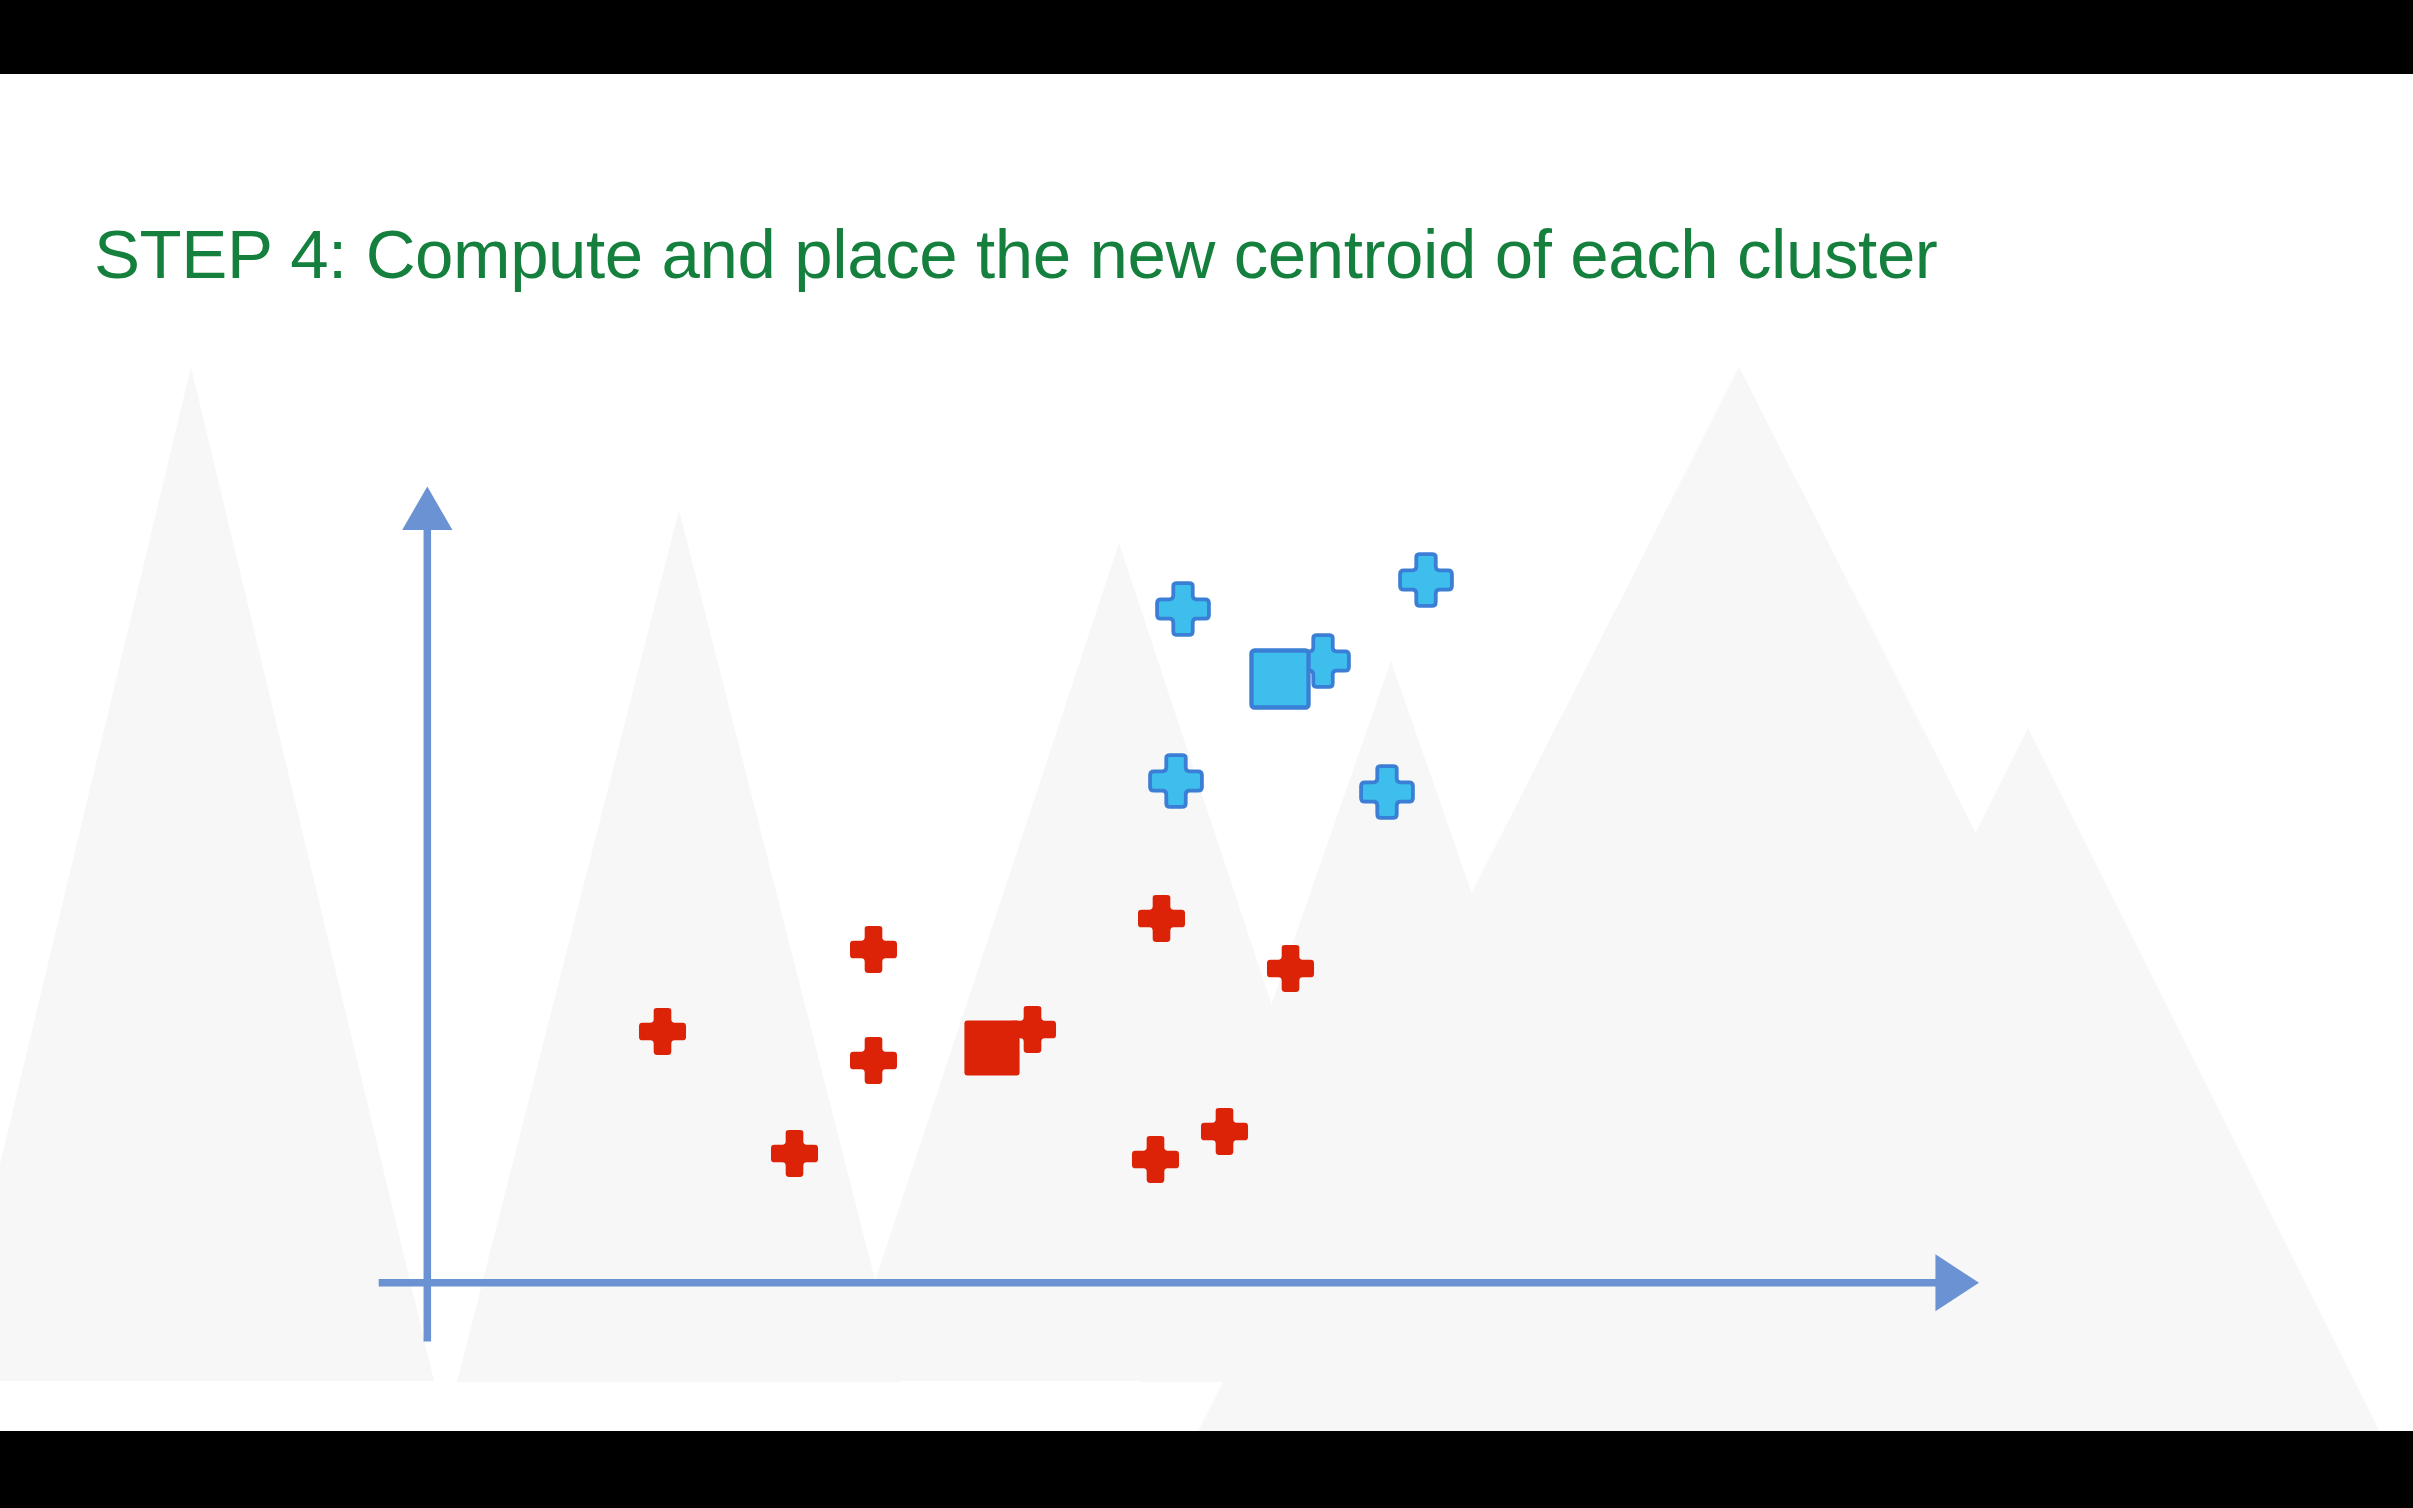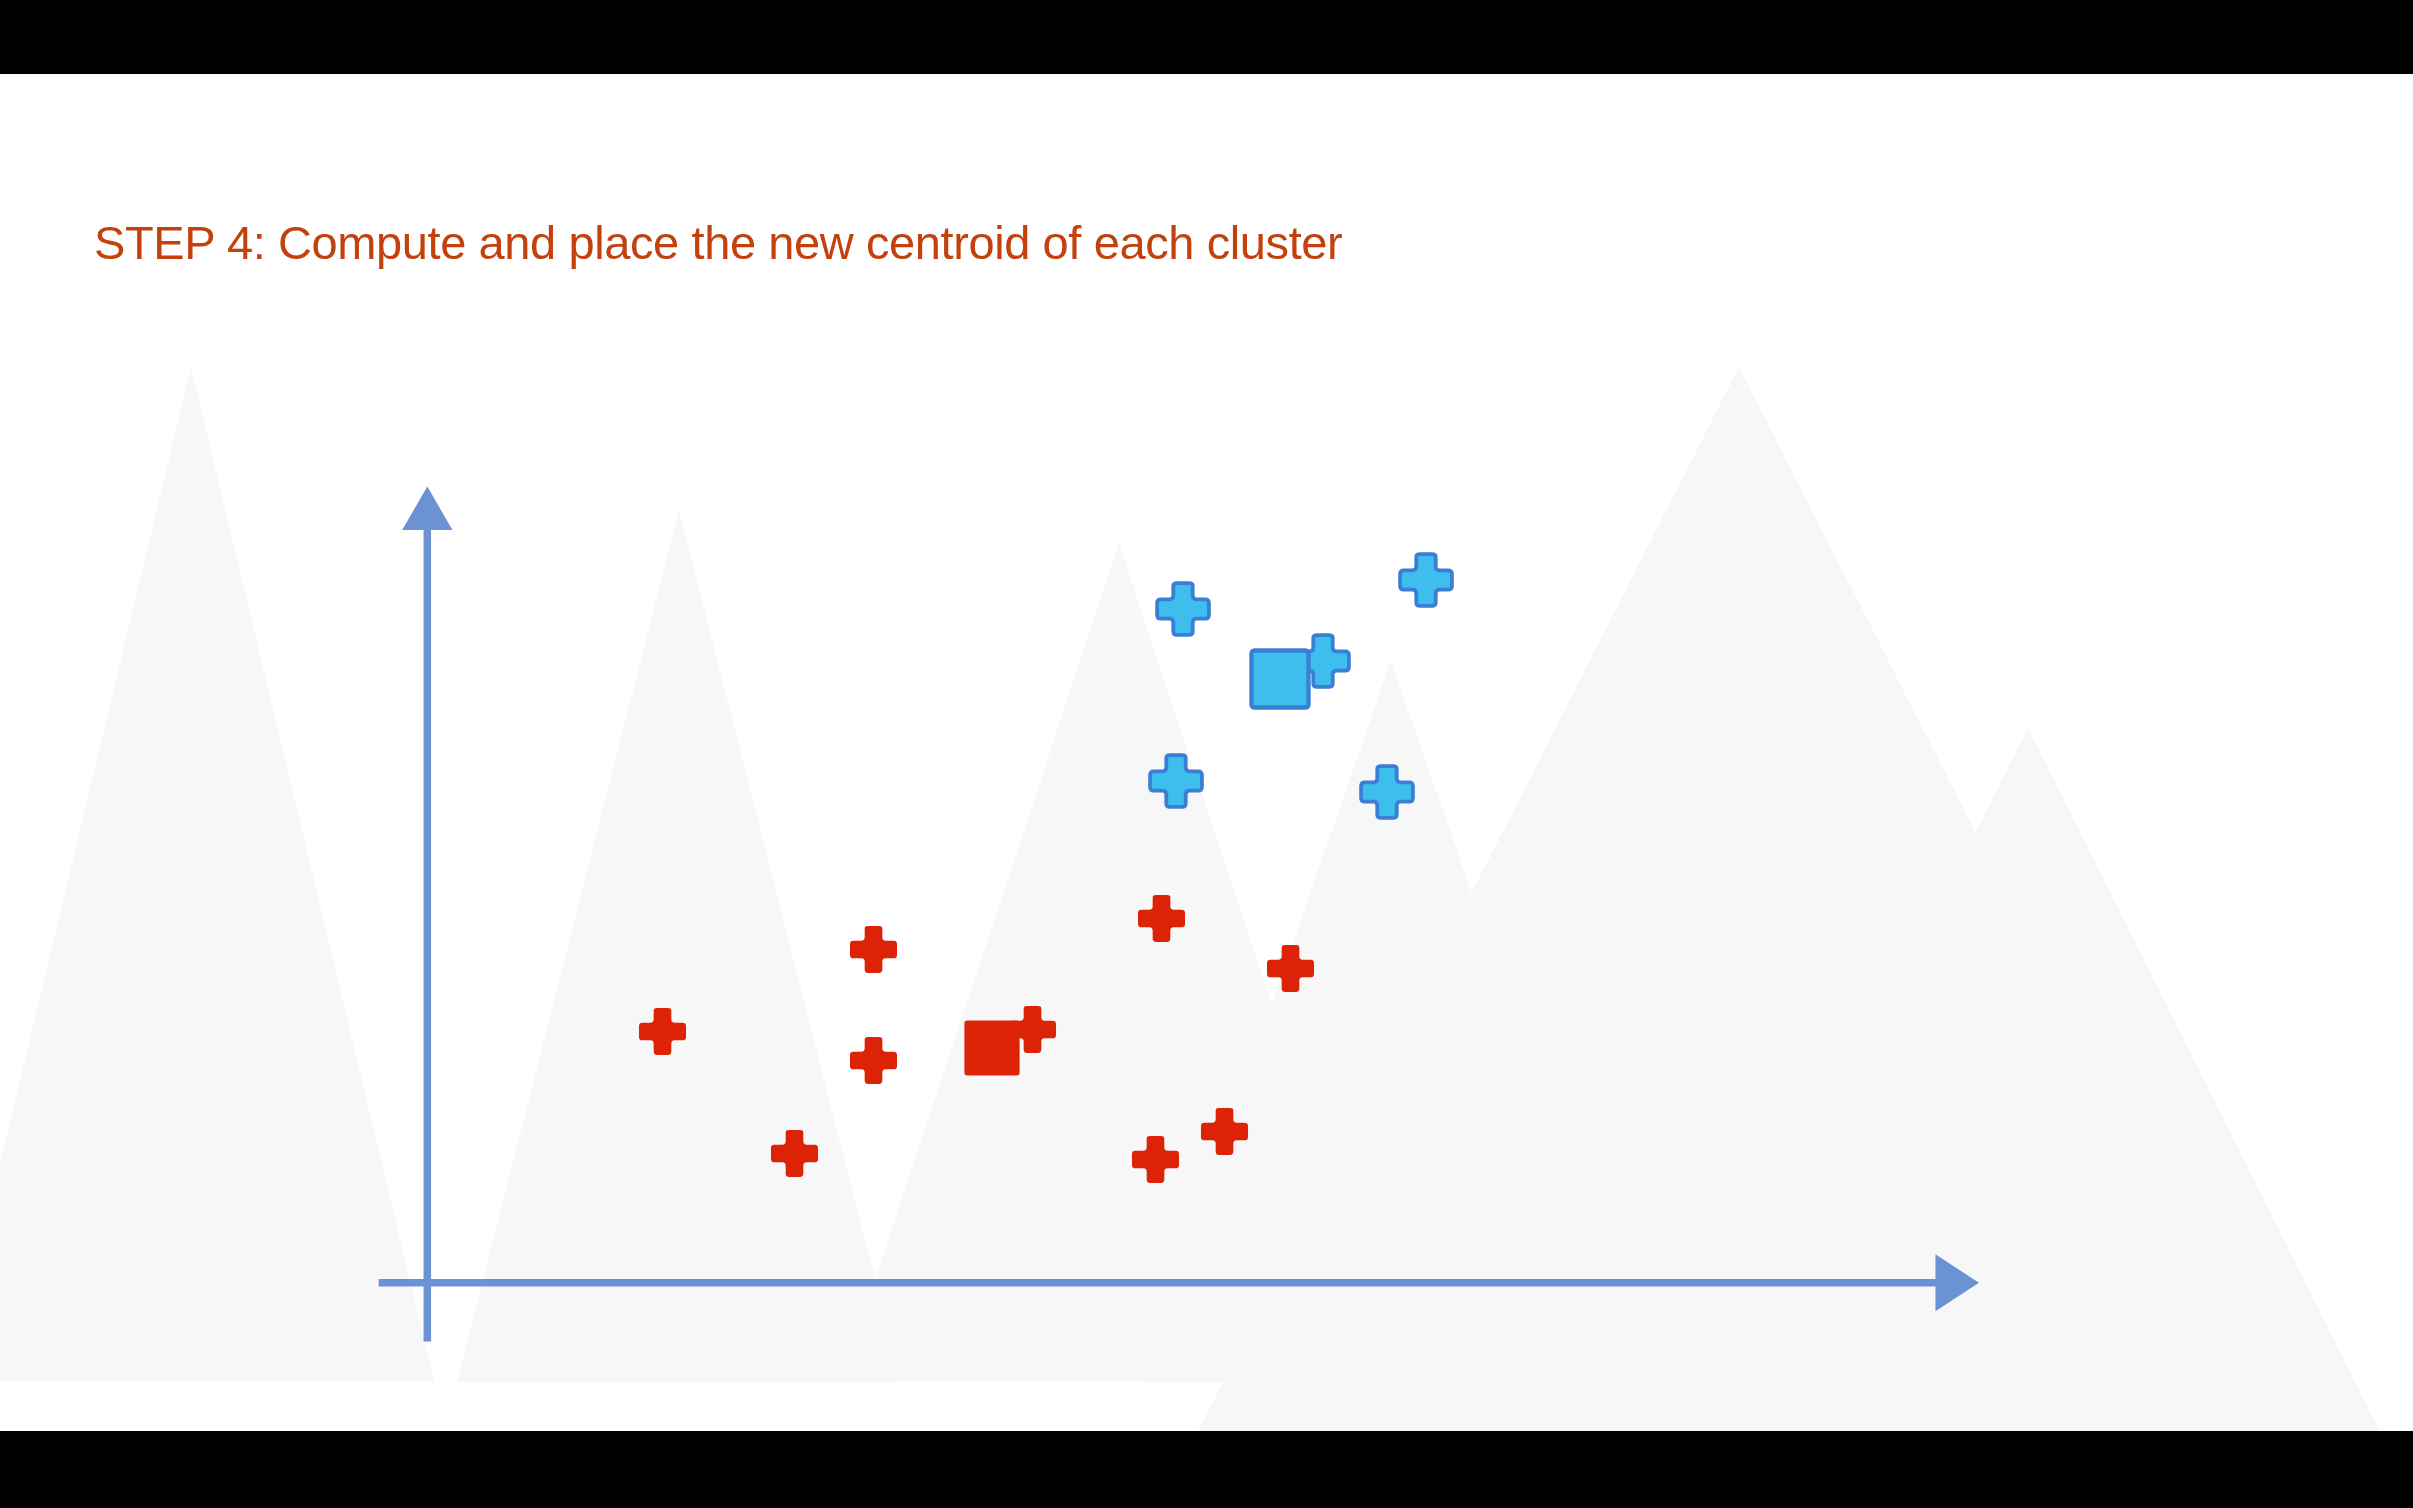--- a/index.html
+++ b/index.html
@@ -47,24 +47,24 @@
     z-index: 0;
     pointer-events: none;
   }
 
   
   #title {
     position: absolute;
     left: 94px;
     top: 141px;
     z-index: 10;
-    font-size: 47px;
+    font-size: 69px;
     font-weight: 400;
     letter-spacing: -0.4px;
-    color: #c2410c;
+    color: #15803d;
     white-space: nowrap;
   }
 
   
   #plot {
     position: absolute;
     left: 0;
     top: 0;
     width: 2413px;
     height: 1358px;

